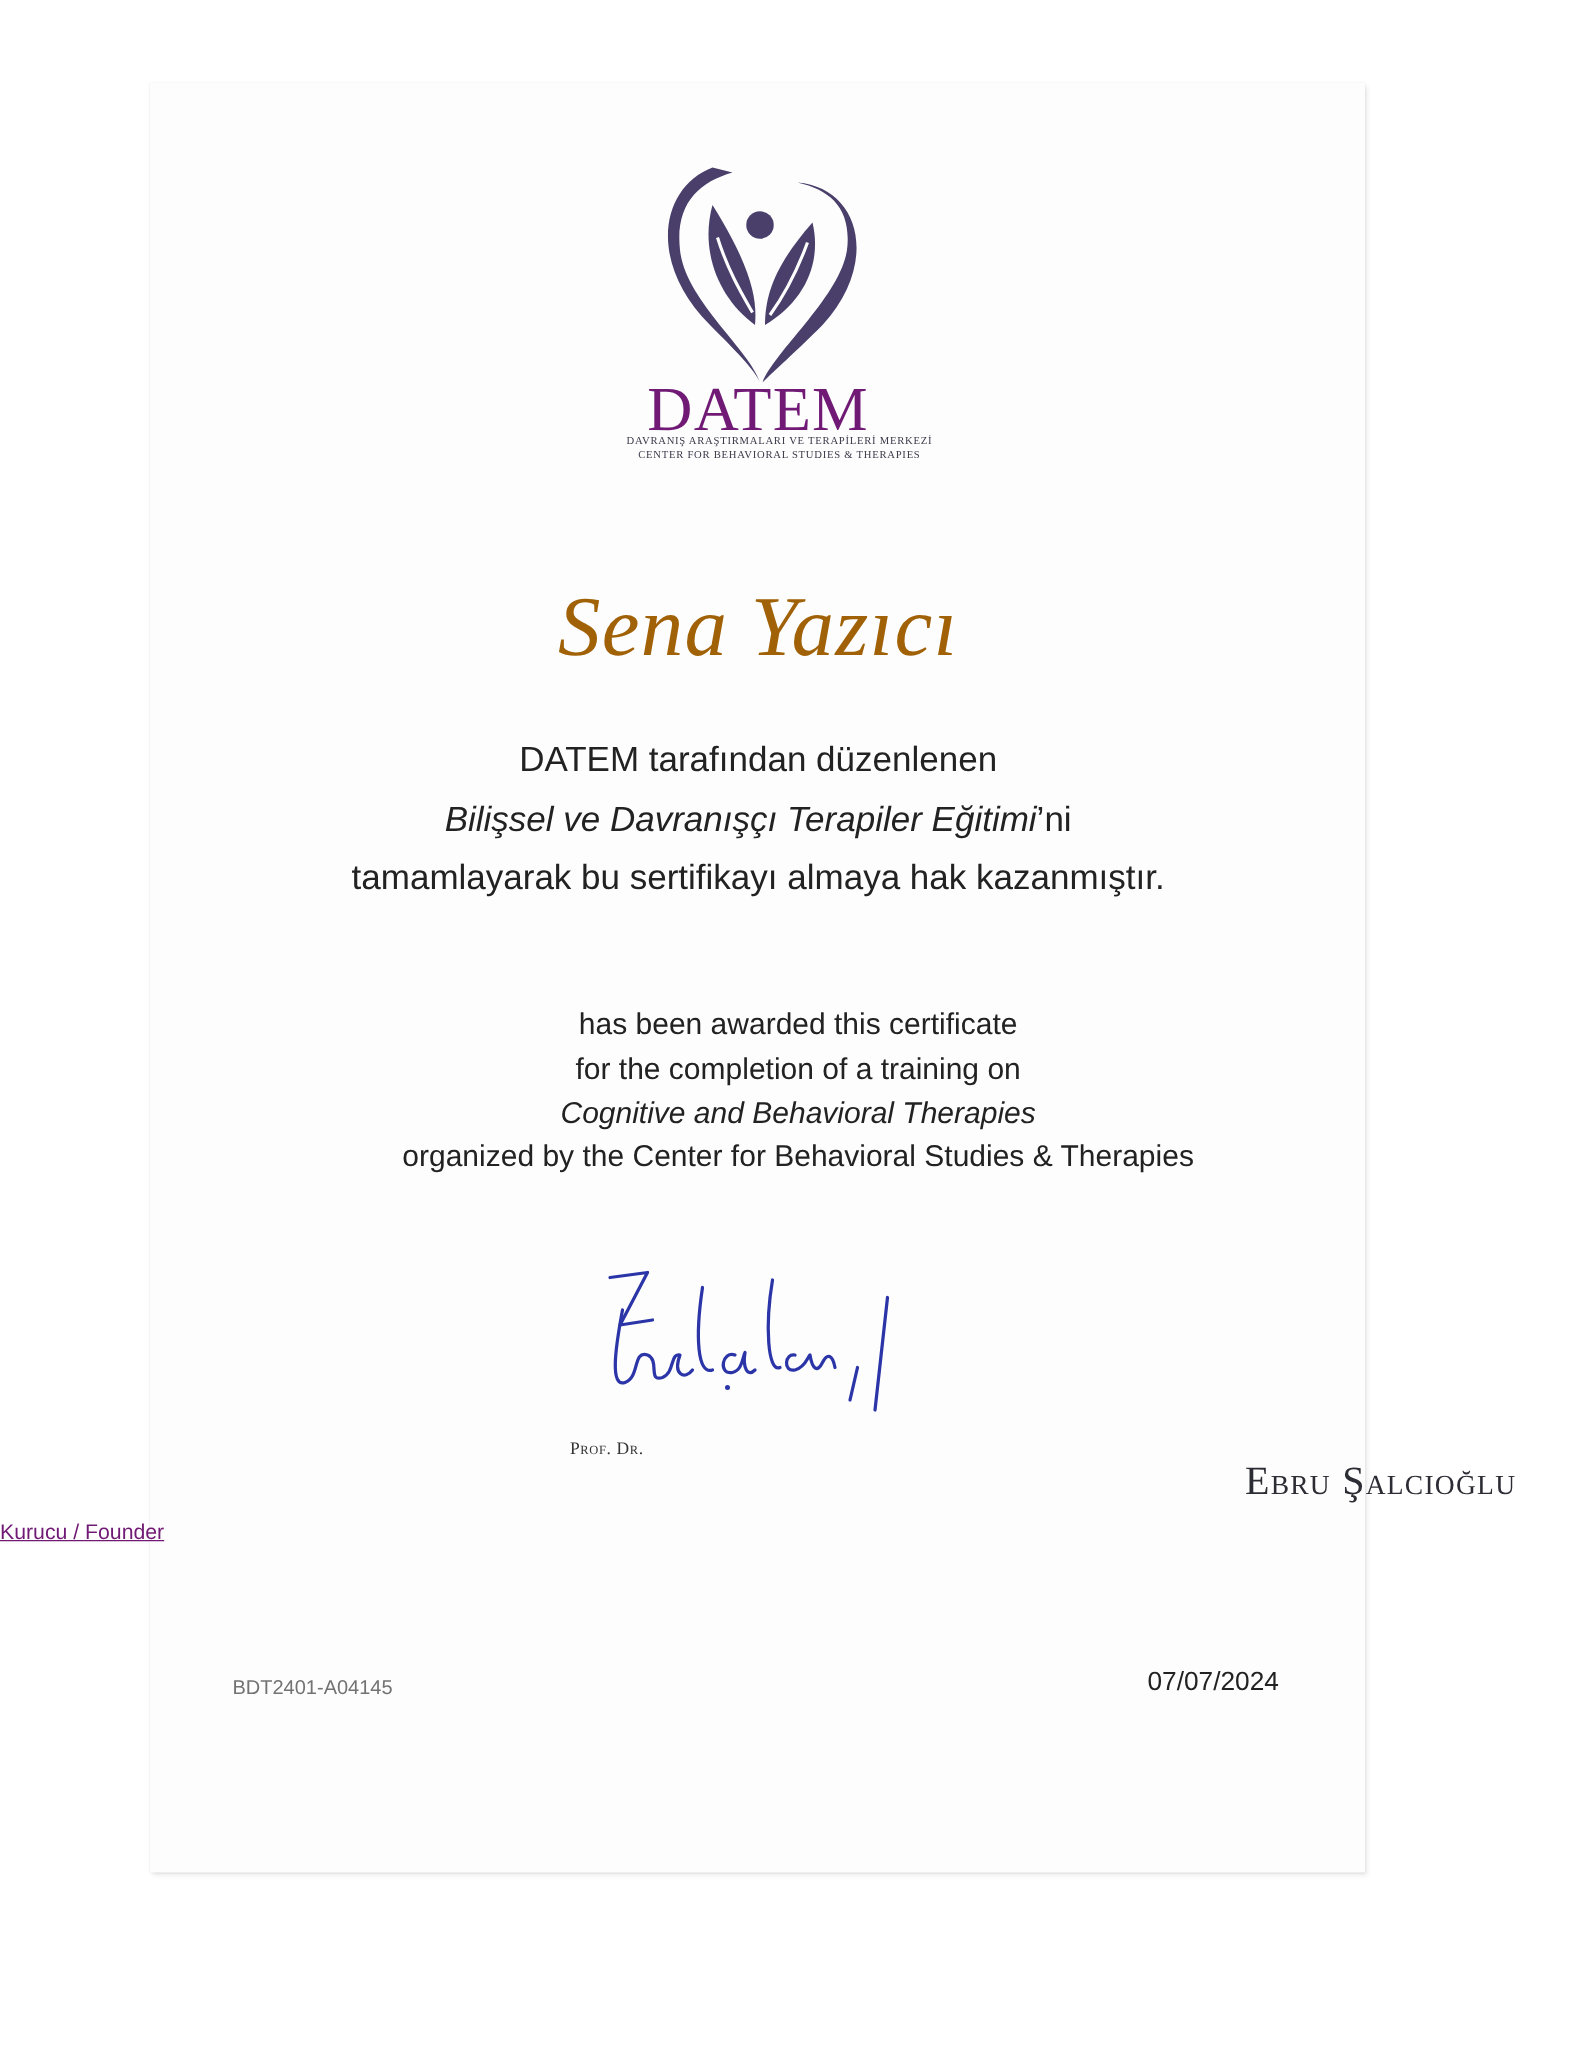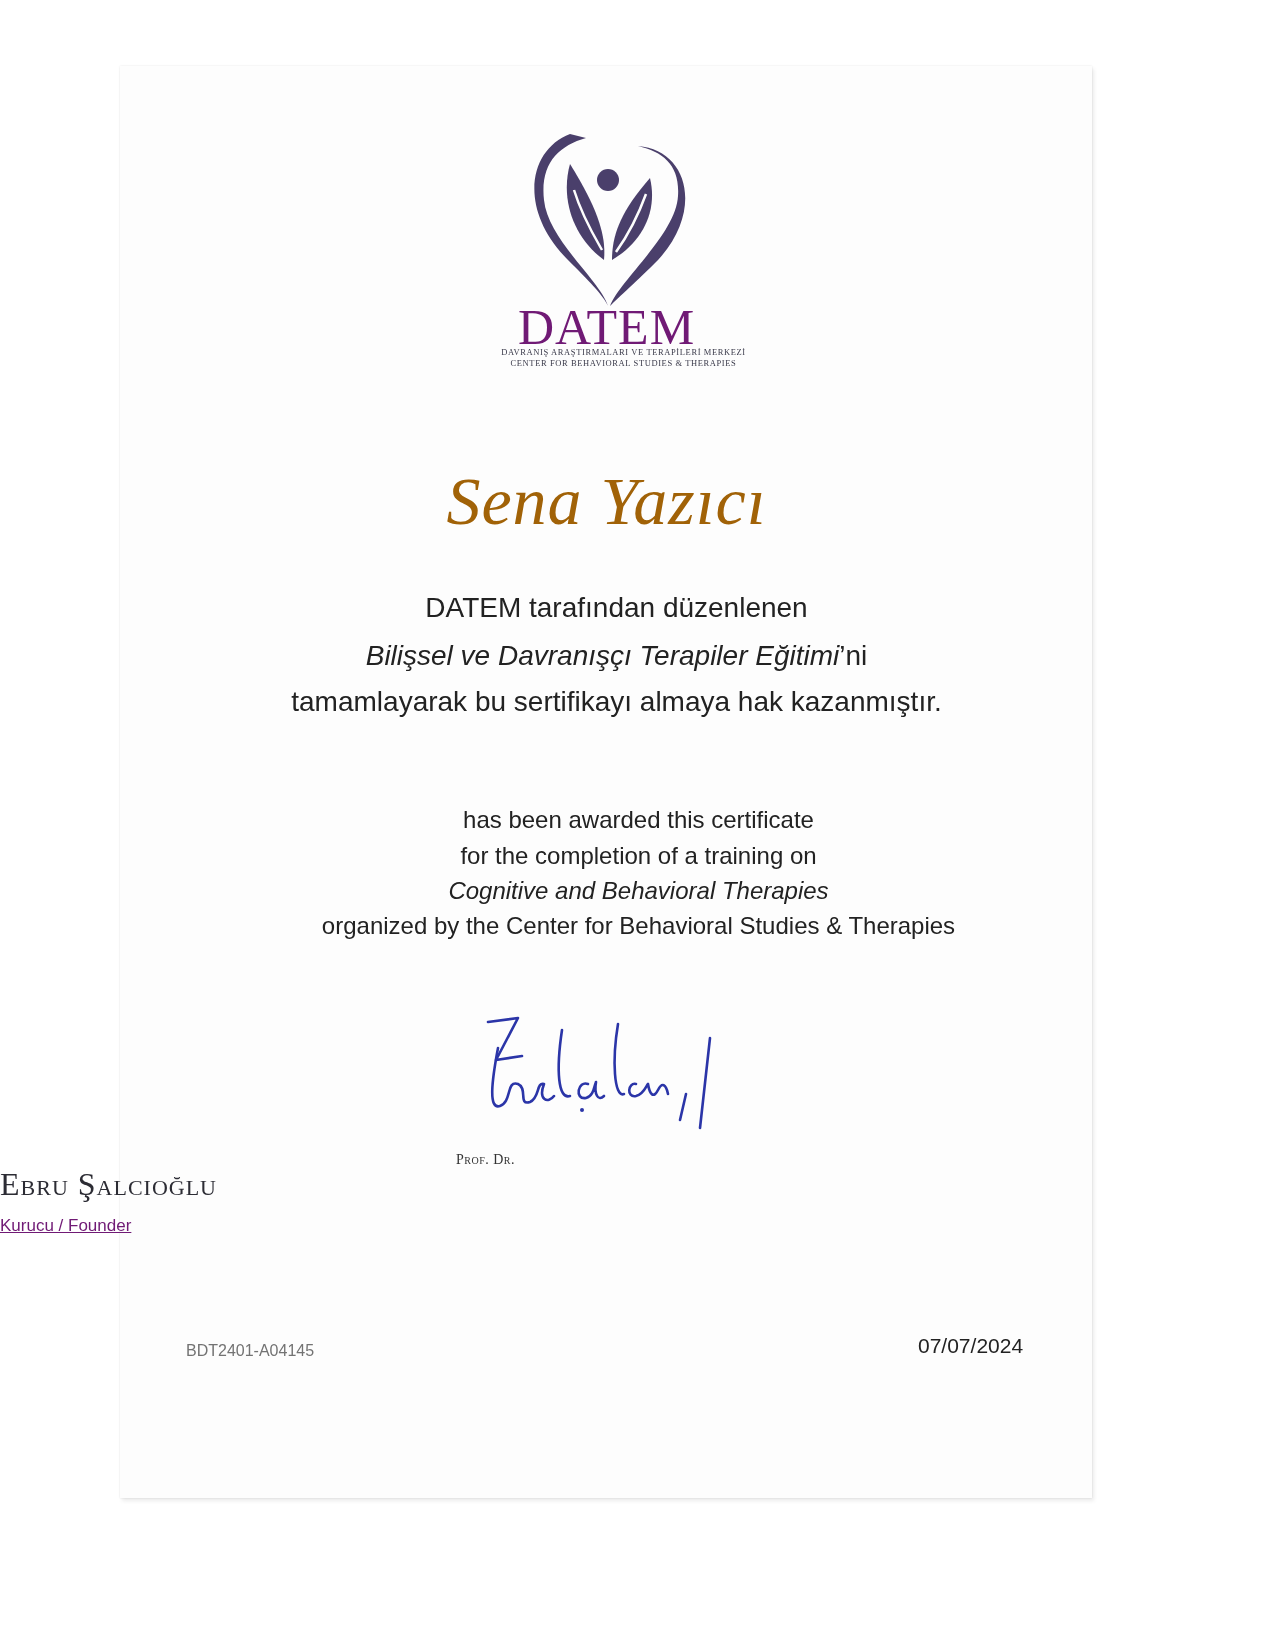--- a/index.html
+++ b/index.html
@@ -32,31 +32,31 @@
     .tag2 { top: 358px; }
     .name {
       position: absolute; left: 0; width: 1213px; top: 462px; text-align: center;
       font-family: "Liberation Serif", "DejaVu Serif", serif;
       font-style: italic; font-size: 68px; color: #a16207; letter-spacing: 1px;
     }
     .tr-line, .en-line {
       position: absolute; left: 0; width: 1213px; text-align: center;
       color: #222;
     }
-    .tr-line { font-size: 28px; margin-left: 10px; }
+    .tr-line { font-size: 28px; }
     .en-line { font-size: 24px; padding-left: 32px; }
     .bold-it { font-weight: normal; font-style: italic; }
     .sig { position: absolute; left: 478px; top: 1010px; width: 300px; height: 130px; }
     .prof {
       position: absolute; left: 456px; top: 1152px;
       font-family: "Liberation Serif", "DejaVu Serif", serif;
       font-size: 14px; color: #333; font-variant: small-caps; letter-spacing: 0.5px;
     }
     .signer {
-      position: absolute; left: 0; width: 1213px; top: 1166px; text-align: left;
+      position: absolute; left: 0; width: 1213px; top: 1166px; text-align: right;
       font-family: "Liberation Serif", "DejaVu Serif", serif;
       font-size: 32px; color: #2c2c34; font-variant: small-caps; letter-spacing: 1px;
     }
     .role {
       position: absolute; left: 0; width: 1213px; top: 1216px; text-align: left;
       font-size: 17px; color: #701a75; text-decoration: underline;
     }
     .code { position: absolute; left: 186px; top: 1342px; font-size: 16px; color: #737373; }
     .date { position: absolute; left: 918px; top: 1334px; font-size: 21px; color: #222; }
   </style>

